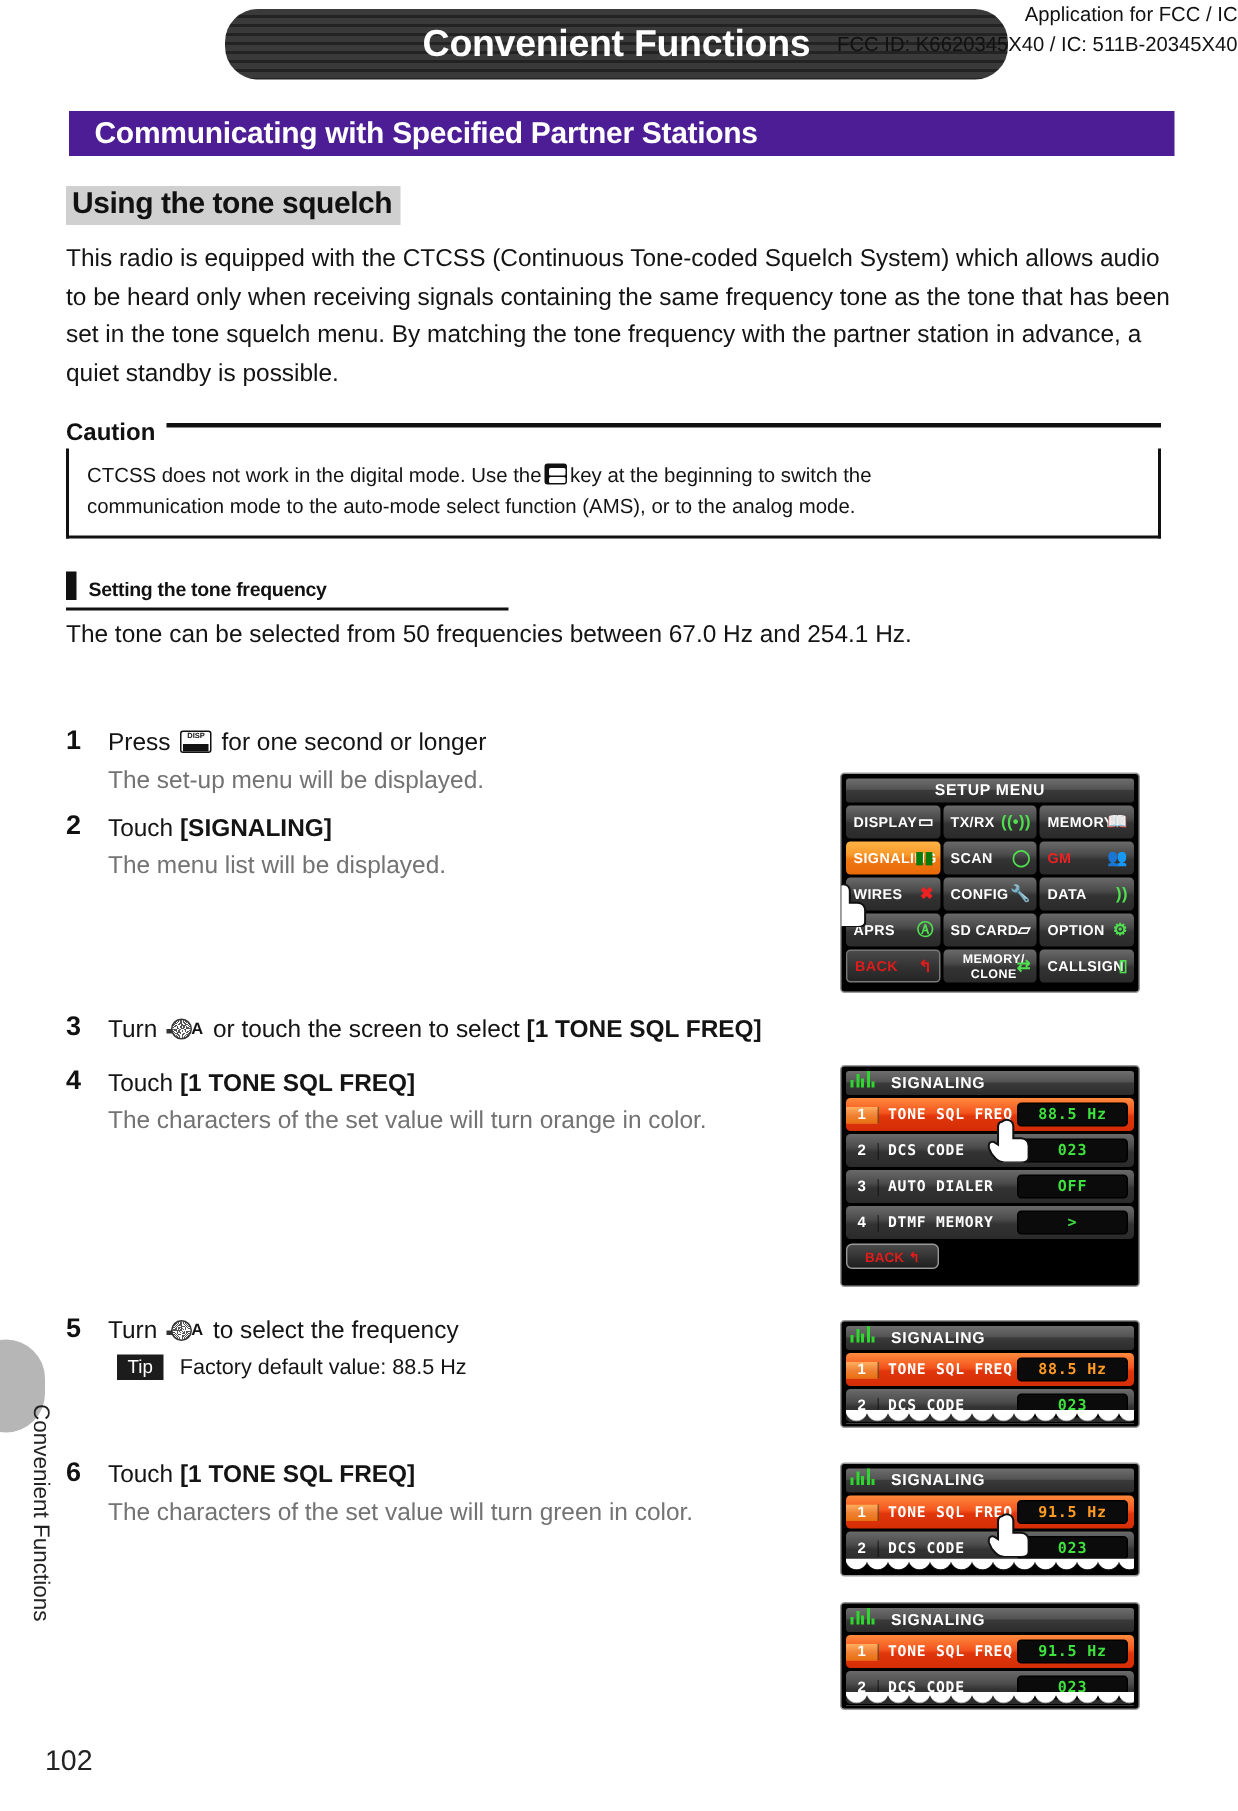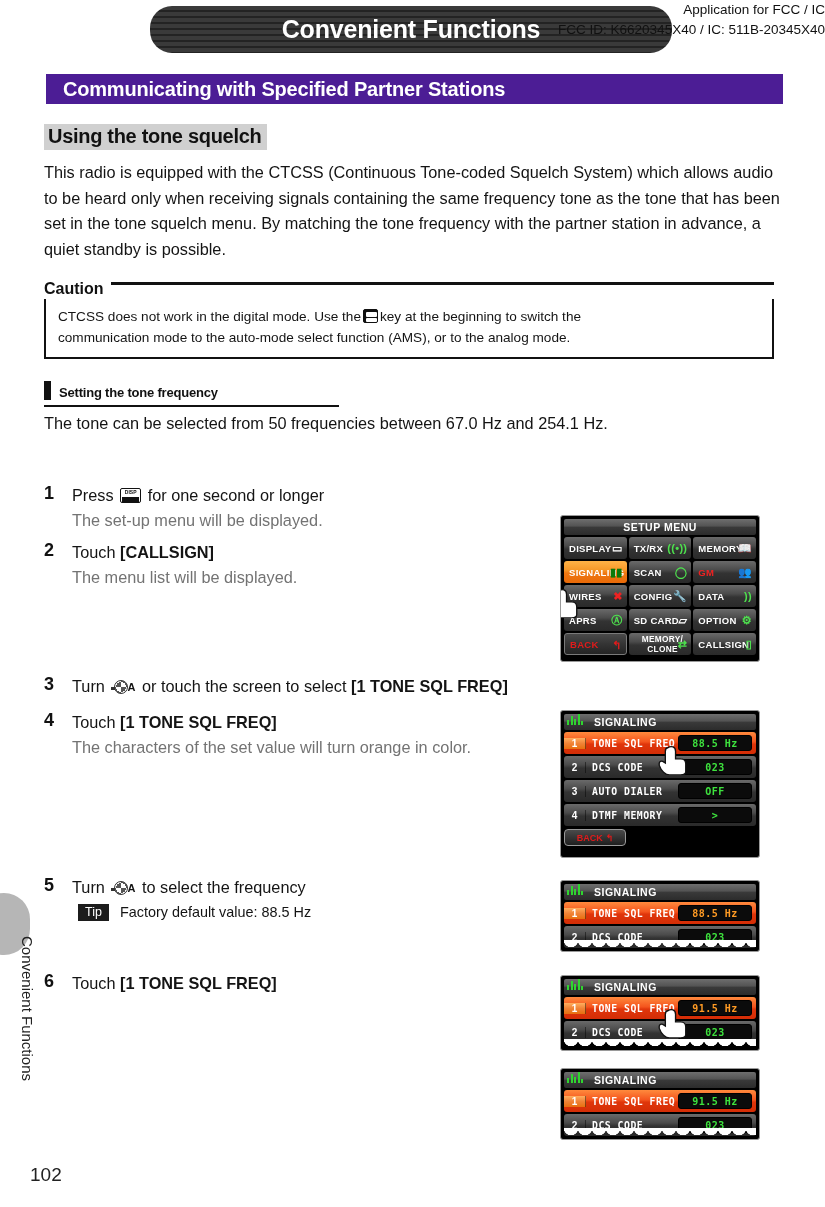--- a/index.html
+++ b/index.html
@@ -327,21 +327,21 @@
     </div>
     <div class="sub">The set-up menu will be displayed.</div>
   </div>
 </div>
 
 <div class="step" style="left:44px; top:540px; width:480px;">
   <div class="num">2</div>
   <div class="body">
     <div class="main">
       <span>Touch</span>
-      <span class="b">[CALLSIGN]</span>
+      <span class="b">[SIGNALING]</span>
     </div>
     <div class="sub">The menu list will be displayed.</div>
   </div>
 </div>
 
 <div class="step" style="left:44px; top:674px; width:520px;">
   <div class="num">3</div>
   <div class="body">
     <div class="main">
       <span>Turn</span>
@@ -381,20 +381,21 @@
   </div>
 </div>
 
 <div class="step" style="left:44px; top:971px; width:480px;">
   <div class="num">6</div>
   <div class="body">
     <div class="main">
       <span>Touch</span>
       <span class="b">[1 TONE SQL FREQ]</span>
     </div>
+    <div class="sub" style="line-height:26px;">The characters of the set value will turn green in color.</div>
   </div>
 </div>
 
 <div class="lcd" style="left:560px; top:515px; width:200px; height:147px;">
   <div class="lcd-title">SETUP MENU</div>
   <div class="menu-grid">
     <div class="mcell">
         <span>DISPLAY</span>
         <span class="ic">▭</span>
       </div>

